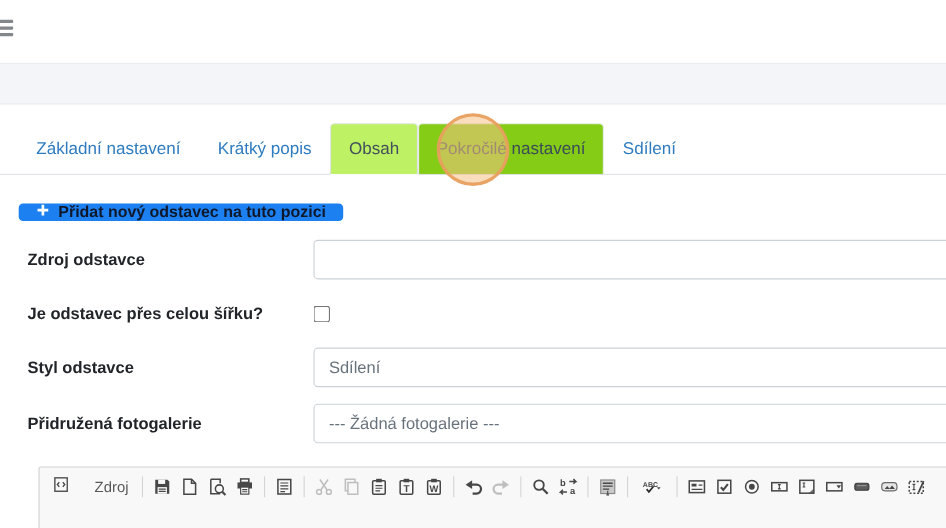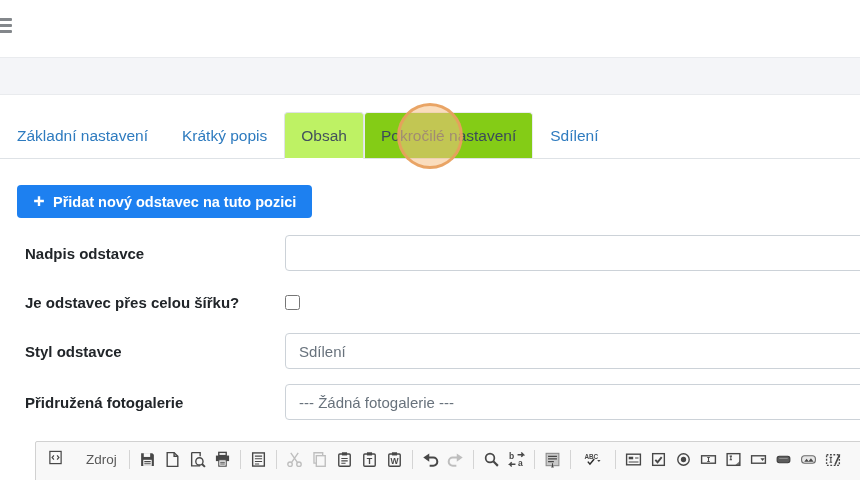--- a/index.html
+++ b/index.html
@@ -8,33 +8,33 @@
     background:#fff;font-family:"Liberation Sans","DejaVu Sans",sans-serif;
     -webkit-font-smoothing:antialiased;
   }
   
   .topbar{height:57px;position:relative;background:#fff}
   .hamburger{position:absolute;left:-7px;top:18px;width:19px;cursor:pointer}
   .hamburger b{display:block;height:3px;background:#83878b;margin-bottom:3px;border-radius:1px}
   
   .gray-strip{height:36px;background:#f4f5f8;border-top:1px solid #e9ebee;border-bottom:1px solid #e9ebee}
   
-  .tabs{display:flex;align-items:stretch;border-bottom:1px solid #dee2e6;margin-top:17px;height:46px;position:relative;padding-left:0}
+  .tabs{display:flex;align-items:stretch;border-bottom:1px solid #dee2e6;margin-top:17px;height:46px;position:relative;padding-left:16px}
   .tab{display:flex;align-items:center;padding:0 16px;font-size:15.5px;color:#2e7bbf;
        border:1px solid transparent;border-radius:4px 4px 0 0;margin-bottom:-1px;cursor:pointer;white-space:nowrap}
   .tab.active{color:#43505c;background:#bef264;border-color:#dee2e6;border-bottom-color:#fff}
   .tab.hover{color:#3b4b59;background:#84cc16;border-color:#e9ecef;border-bottom-color:#dee2e6}
   .click-circle{position:absolute;left:397px;top:-9px;width:66px;height:66px;border-radius:50%;
        background:rgba(246,193,134,.55);border:3px solid rgba(232,158,92,.9);box-sizing:border-box;
        pointer-events:none;z-index:6}
   
   .content{padding-left:25px;width:1120px}
   .btn-row{margin-top:26px;margin-left:-8px;display:flex;gap:5px}
-  .btn{display:flex;align-items:center;gap:8px;height:33px;padding:0 16px;border:none;border-radius:4px;
-       color:#ffffff;font-weight:bold;font-size:14.5px;font-family:inherit;cursor:pointer;white-space:nowrap}
+  .btn{display:flex;align-items:center;gap:8px;height:16px;padding:0 16px;border:none;border-radius:4px;
+       color:#0f172a;font-weight:bold;font-size:14.5px;font-family:inherit;cursor:pointer;white-space:nowrap}
   .btn-primary{background:#1d80f0}
   .btn-danger{background:#dc4554}
   .form-row{display:flex;align-items:center;margin-top:17px;min-height:36px}
   .form-row.compact{min-height:20px;margin-top:21px;margin-bottom:2px}
   .form-label{width:260px;flex:none;font-weight:bold;font-size:15px;color:#212529}
   .text-input{width:790px;height:34px;border:1px solid #ccd2d8;border-radius:4px;font-size:15px;
        padding:0 12px;color:#444;font-family:inherit;background:#fff}
   .select-box{width:814px;height:34px;border:1px solid #ccd2d8;border-radius:4px;display:flex;
        align-items:center;padding:0 13px;color:#68727c;font-size:15px;background:#fff;cursor:pointer}
   .cb{width:15px;height:15px;margin:0;accent-color:#fff;cursor:pointer}
@@ -81,21 +81,21 @@
       <span>
         <svg width="12" height="12" viewBox="0 0 16 16">
             <path d="M8 1.5v13M1.5 8h13" stroke="#fff" stroke-width="3.2"></path>
           </svg>
       </span>
       <span>Přidat nový odstavec na tuto pozici</span>
     </button>
   </div>
 
   <div class="form-row">
-    <label class="form-label">Nadpis odstavce</label>
+    <label class="form-label">Zdroj odstavce</label>
     <input class="text-input" type="text" value="" style="">
   </div>
 
   <div class="form-row compact">
     <label class="form-label">Je odstavec přes celou šířku?</label>
     <input class="cb" type="checkbox" style="">
   </div>
 
   <div class="form-row" style="margin-top:21px">
     <label class="form-label">Styl odstavce</label>

